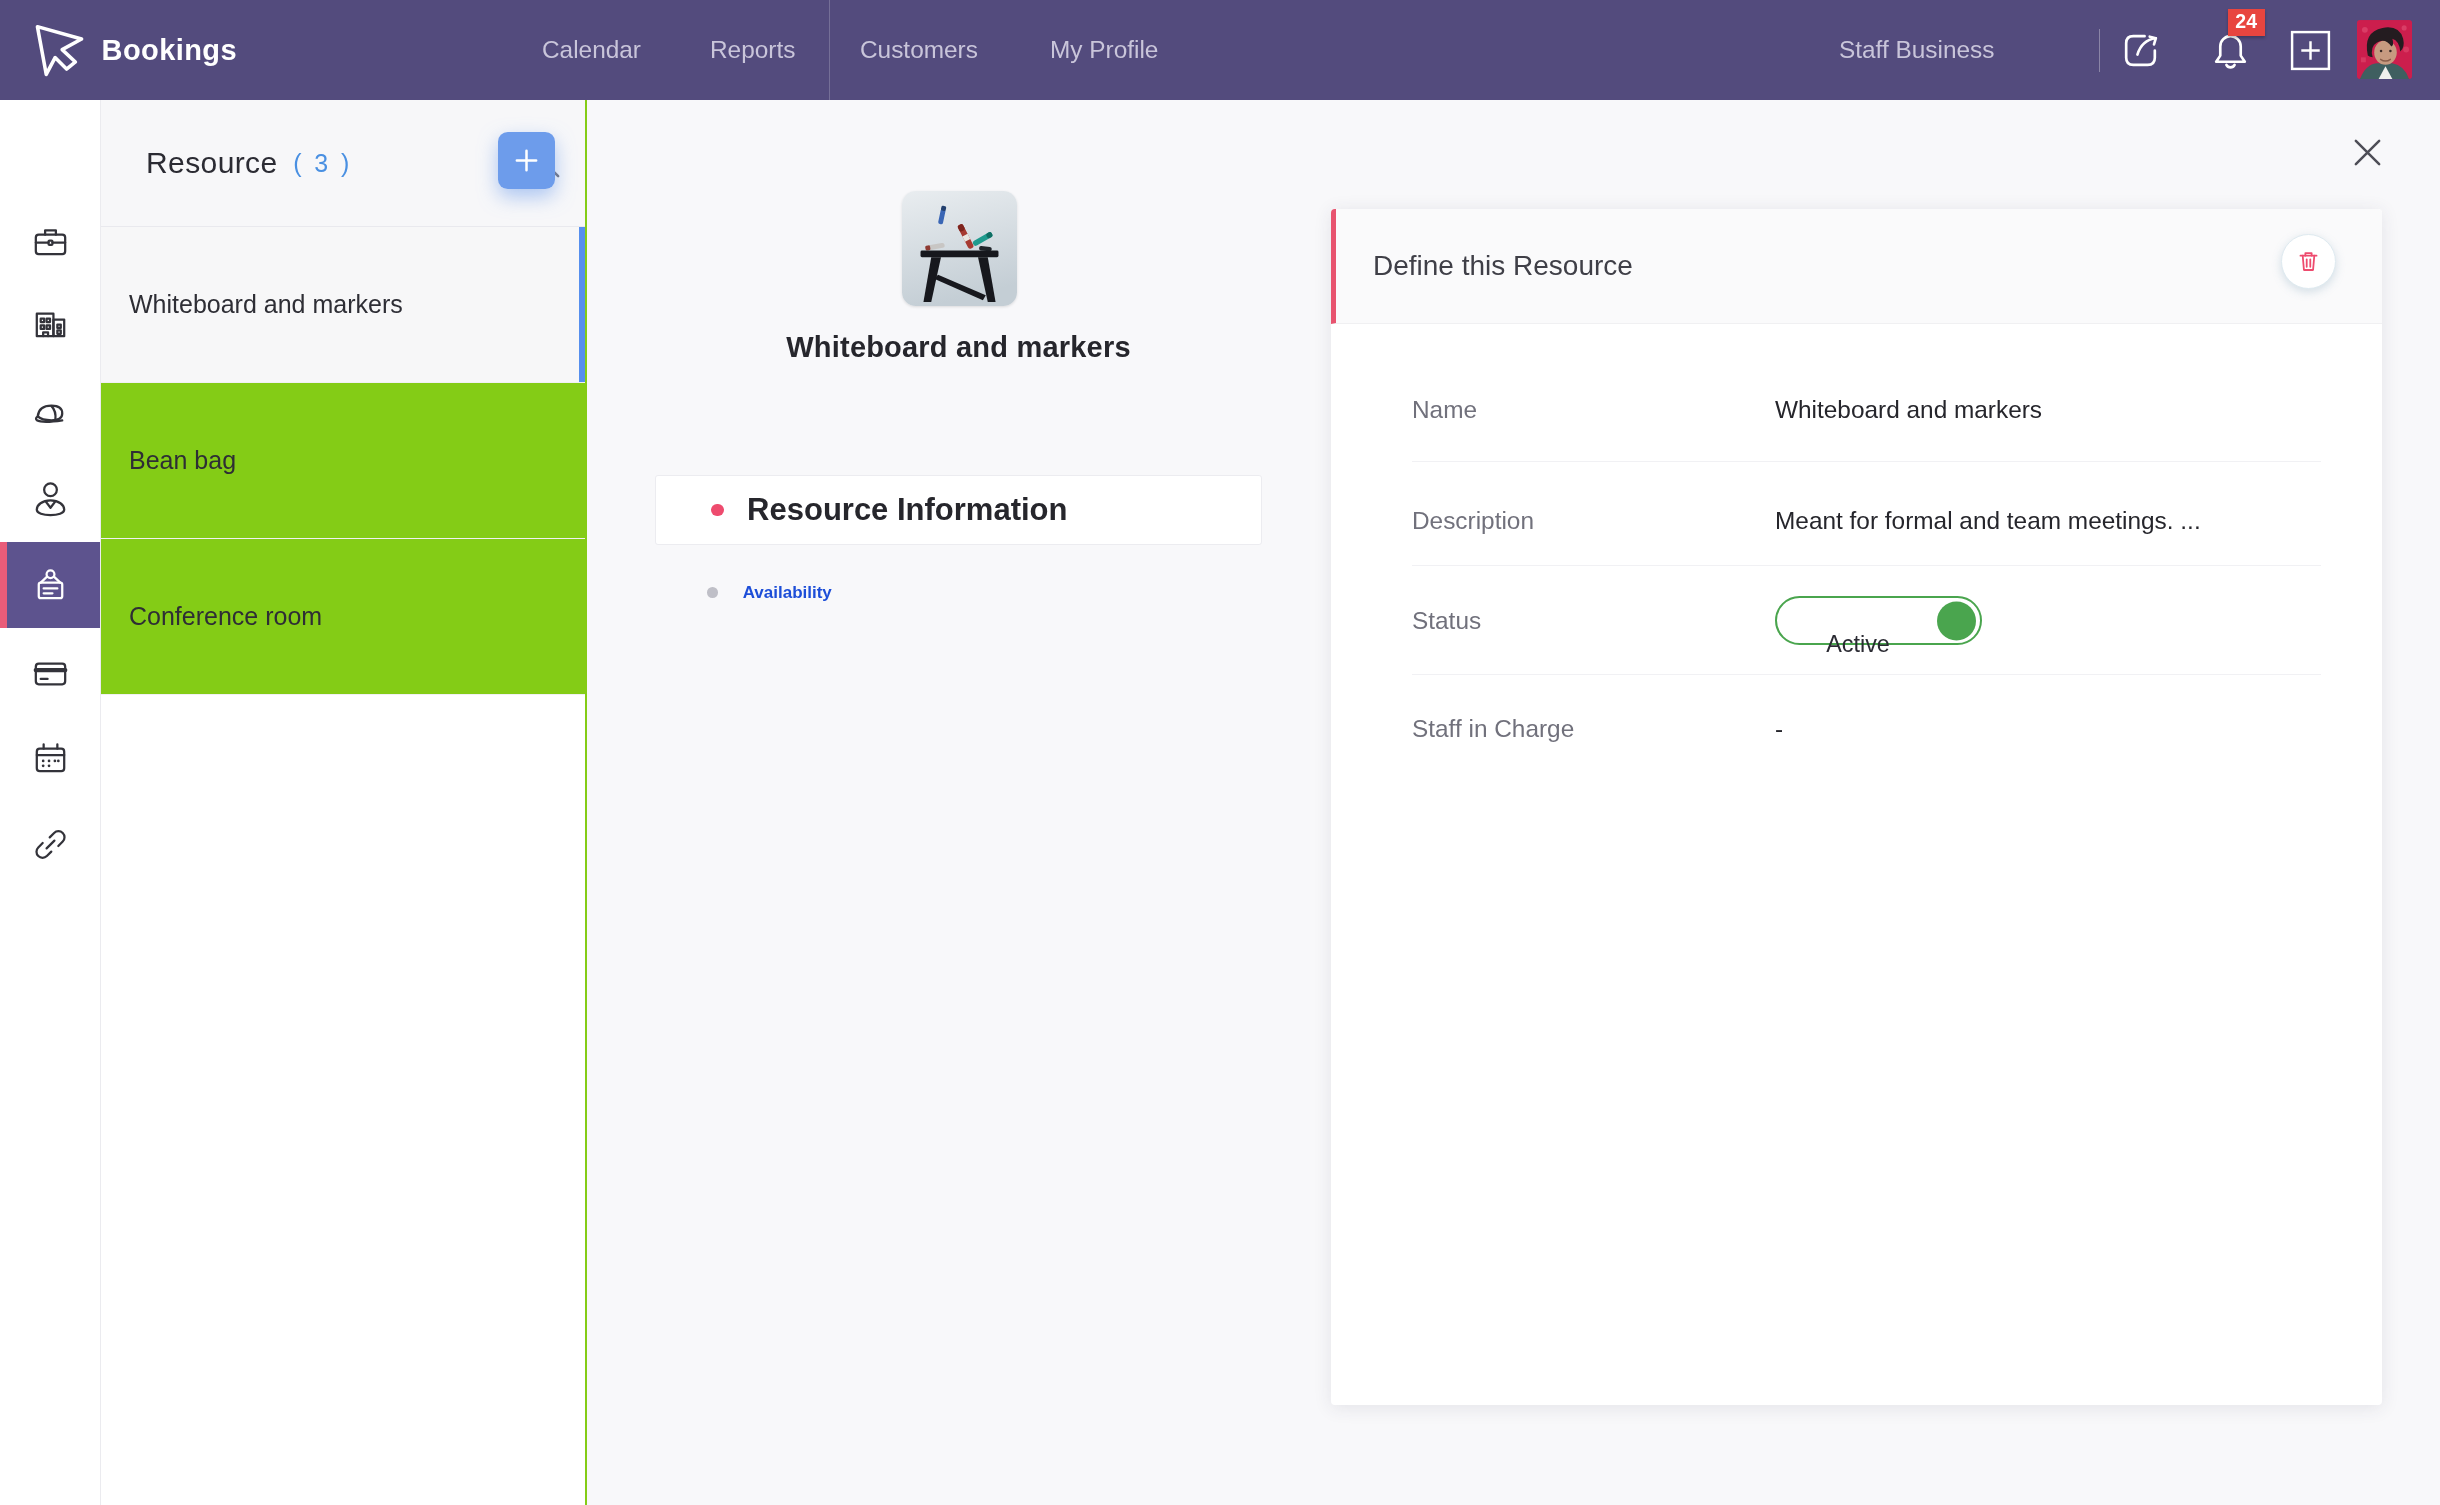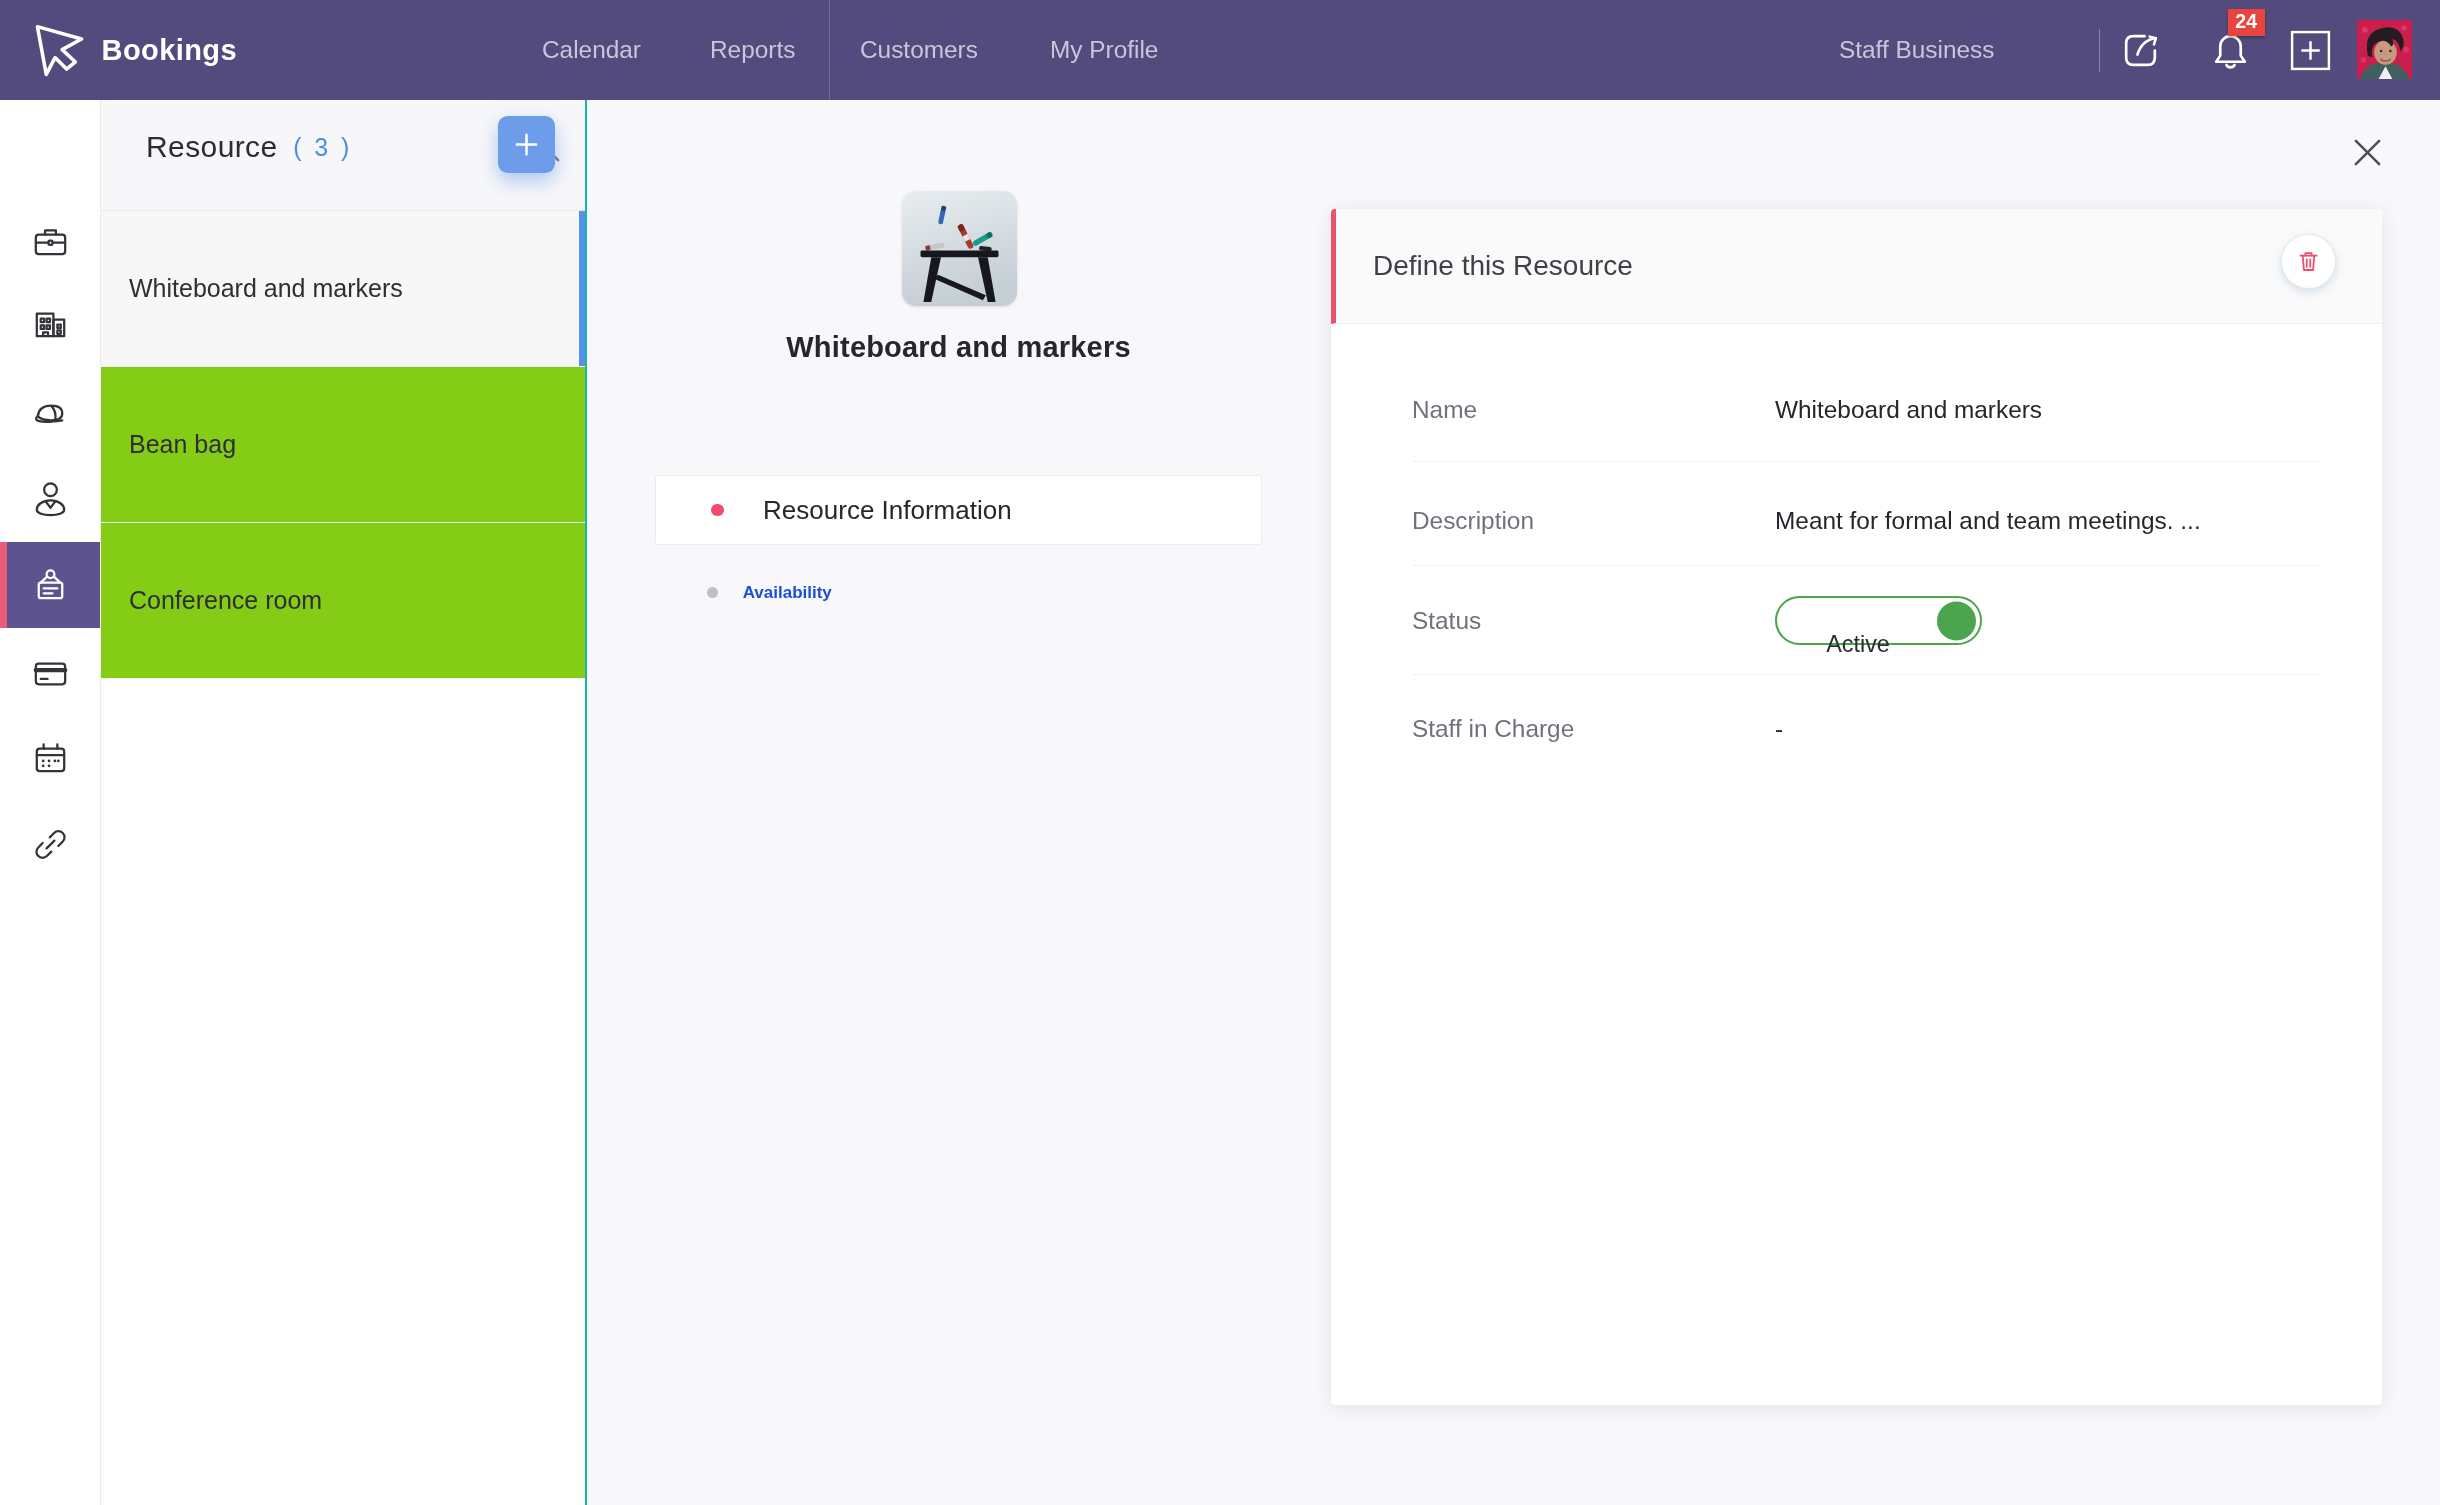--- a/index.html
+++ b/index.html
@@ -33,22 +33,22 @@
   .iconbar { position:absolute; left:0; top:100px; width:100px; bottom:0; background:#ffffff;
              border-right:1px solid #ebebef; z-index:20; }
   .icon-item { position:absolute; left:0; width:100px; height:86px; display:flex; align-items:center;
                justify-content:center; cursor:pointer; color:#33333a; }
   .icon-item svg { width:45px; height:45px; stroke:currentColor; fill:none; stroke-width:2.3;
                    stroke-linecap:round; stroke-linejoin:round; }
   .icon-item.active { background:#5d538e; color:#ffffff; }
   .icon-item.active::before { content:""; position:absolute; left:0; top:0; bottom:0; width:6.8px; background:#ea5c79; }
 
   
-  .list-panel { position:absolute; left:100px; top:84px; width:485px; bottom:0; background:#ffffff;
-                border-right:2px solid #14b8a6; z-index:10; }
+  .list-panel { position:absolute; left:100px; top:100px; width:485px; bottom:0; background:#ffffff;
+                border-right:2px solid #84cc16; z-index:10; }
   .list-header { position:relative; height:127px; background:#f7f7f9; border-bottom:1px solid #e9e9ee;
                  display:flex; align-items:center; padding-left:46px; box-sizing:border-box; }
   .list-title { font-size:30px; color:#2b2b33; letter-spacing:0.4px; }
   .list-count { margin-left:15.6px; color:#4a90e2; font-size:25px; letter-spacing:2.9px; }
   .search-btn { position:absolute; left:425px; top:44px; width:41px; height:41px; background:none; border:none;
                 padding:0; cursor:pointer; }
   .search-btn svg { width:33px; height:33px; stroke:#6f6f7a; fill:none; stroke-width:2.6; stroke-linecap:round; }
   .add-res-btn { position:absolute; left:398px; top:32px; width:57px; height:57px; border:none; border-radius:9.8px;
                  background:#6d9ceb; cursor:pointer; box-shadow:0 7.8px 19.5px rgba(109,156,235,.55); }
   .add-res-btn svg { width:29px; height:29px; stroke:#ffffff; stroke-width:2.6; stroke-linecap:round; display:block; margin:auto; }
@@ -64,21 +64,21 @@
                padding:0; cursor:pointer; }
   .close-btn svg { width:33px; height:33px; stroke:#4e4e57; stroke-width:2.6; stroke-linecap:round; }
   .thumb { position:absolute; left:315px; top:91px; width:115px; height:115px; border-radius:13.7px; overflow:hidden;
            box-shadow:0 1px 2.9px rgba(0,0,0,.12); }
   .res-title { position:absolute; left:68px; top:231px; width:607px; margin:0; text-align:center;
                font-size:29px; font-weight:700; color:#26262c; letter-spacing:0.2px; }
   .tab { position:absolute; left:68px; width:607px; display:flex; align-items:center; box-sizing:border-box; cursor:pointer; }
   .tab .dot { border-radius:50%; flex:0 0 auto; }
   .tab-active { top:375px; height:70px; background:#ffffff; border:1px solid #ececf0; border-radius:2.9px; padding-left:55px; }
   .tab-active .dot { width:12.7px; height:12.7px; background:#ee4b6e; margin-right:23.4px; }
-  .tab-active .tab-label { font-size:26px; font-weight:400; color:#26262c;margin-left:16px; }
+  .tab-active .tab-label { font-size:31px; font-weight:700; color:#26262c; }
   .tab-plain { top:470px; height:45px; padding-left:52px; }
   .tab-plain .dot { width:10.7px; height:10.7px; background:#bfbfc7; margin-right:25px; }
   .tab-plain .tab-label { font-size:17px; color:#1d4ed8;font-weight:bold; }
 
   
   .card { position:absolute; left:744px; top:109px; width:1051px; height:1196px; background:#ffffff;
           border-radius:3.9px; box-shadow:0 2.9px 17.6px rgba(50,50,80,.10); }
   .card-header { position:relative; height:115px; background:#fafafb; border-bottom:1px solid #f0f0f2;
                  border-left:5.9px solid #e8536f; box-sizing:border-box; display:flex; align-items:center;
                  padding-left:37px; border-top-left-radius:3.9px; border-top-right-radius:3.9px; }

